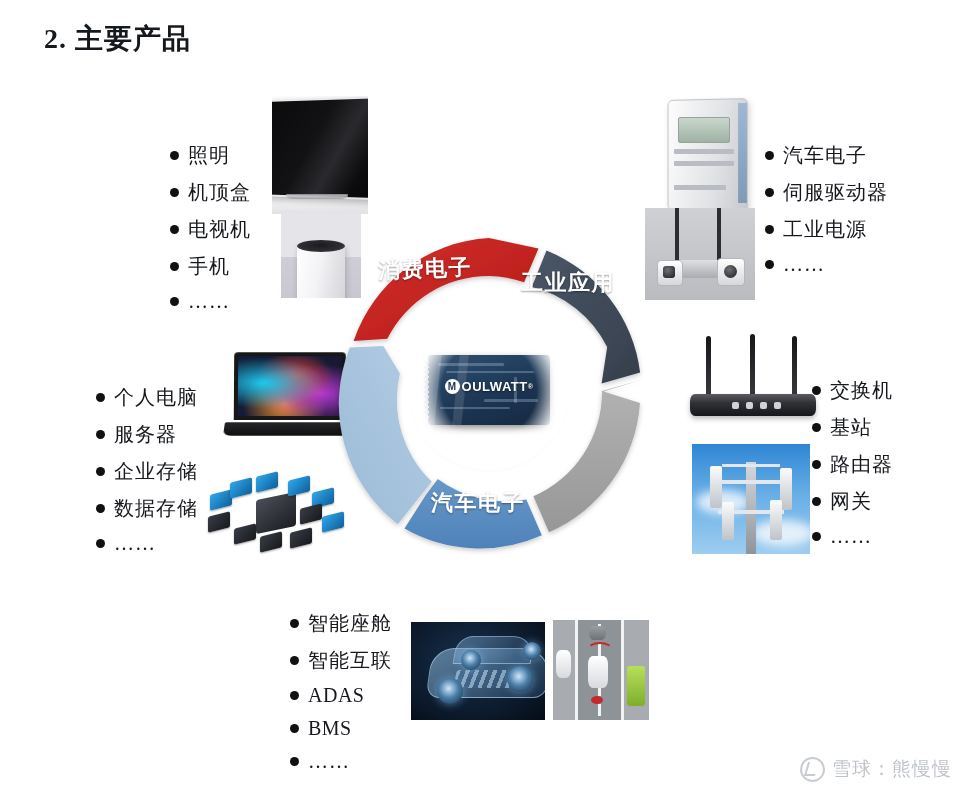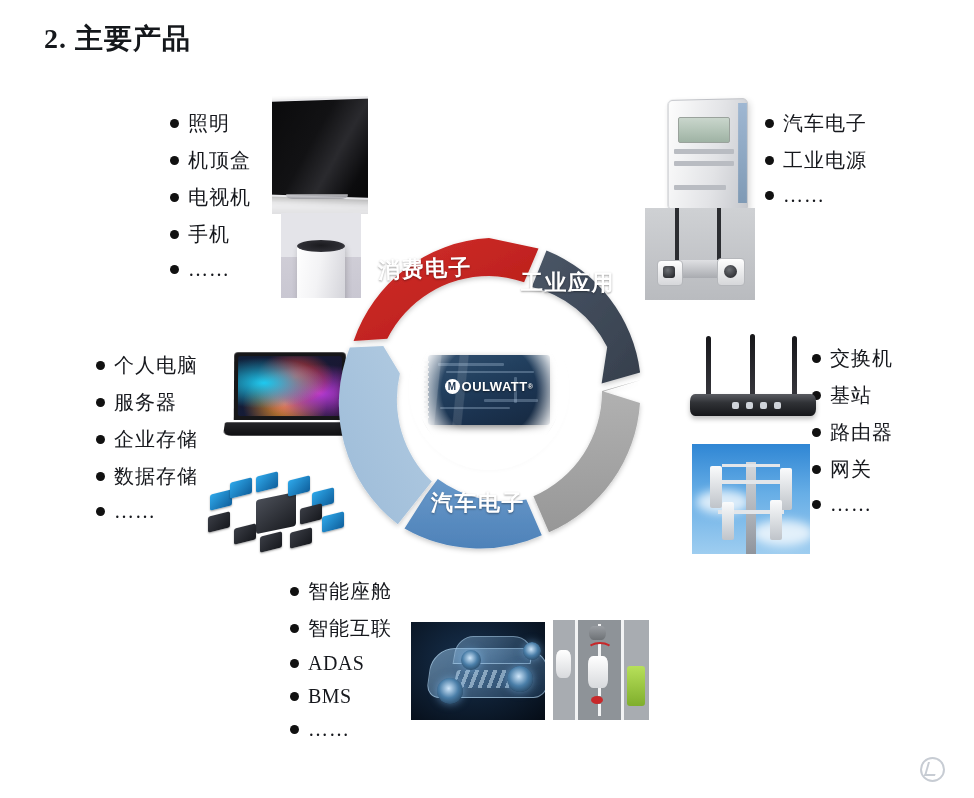--- a/index.html
+++ b/index.html
@@ -16,21 +16,21 @@
   .page-title{
     position:absolute;left:44px;top:20px;
     font-size:28px;font-weight:bold;letter-spacing:1px;
     color:#15181c;
     font-family:"Liberation Serif","DejaVu Serif",serif;
     white-space:nowrap;
   }
   .page-title .num{font-family:"Liberation Serif",serif;}
 
   
-  .bullet-list{position:absolute;}
+  .bullet-list{position:absolute;margin-top:32px;}
   .bullet-row{
     display:flex;align-items:center;
     margin-bottom:10px;
     white-space:nowrap;
   }
   .bullet-dot{
     width:9px;height:9px;border-radius:50%;
     background:#111;flex:0 0 auto;margin-right:9px;
   }
   .bullet-text{
@@ -332,20 +332,24 @@
   <div class="thumb" style="left:281px;top:213px;width:80px;height:85px;">
     <div class="speaker-box"></div>
     <div class="speaker-body"></div>
     <div class="speaker-top"></div>
   </div>
 
   <div class="bullet-list" style="left:765px;top:110px;">
     <div class="bullet-row">
       <span class="bullet-dot"></span>
       <span class="bullet-text">汽车电子</span>
+    </div>
+    <div class="bullet-row">
+      <span class="bullet-dot"></span>
+      <span class="bullet-text">伺服驱动器</span>
     </div>
     <div class="bullet-row">
       <span class="bullet-dot"></span>
       <span class="bullet-text">工业电源</span>
     </div>
     <div class="bullet-row">
       <span class="bullet-dot"></span>
       <span class="bullet-text">……</span>
     </div>
   </div>
@@ -598,15 +602,16 @@
             <span>OULWATT</span>
             <span class="tm">®</span>
         </div>
       </div>
       <div id="hub-inner"></div>
     </div>
   </div>
 
   <div id="watermark">
     <span id="wm-logo"></span>
+    <span>雪球：熊慢慢</span>
   </div>
 
 </div>
 
 </body></html>

